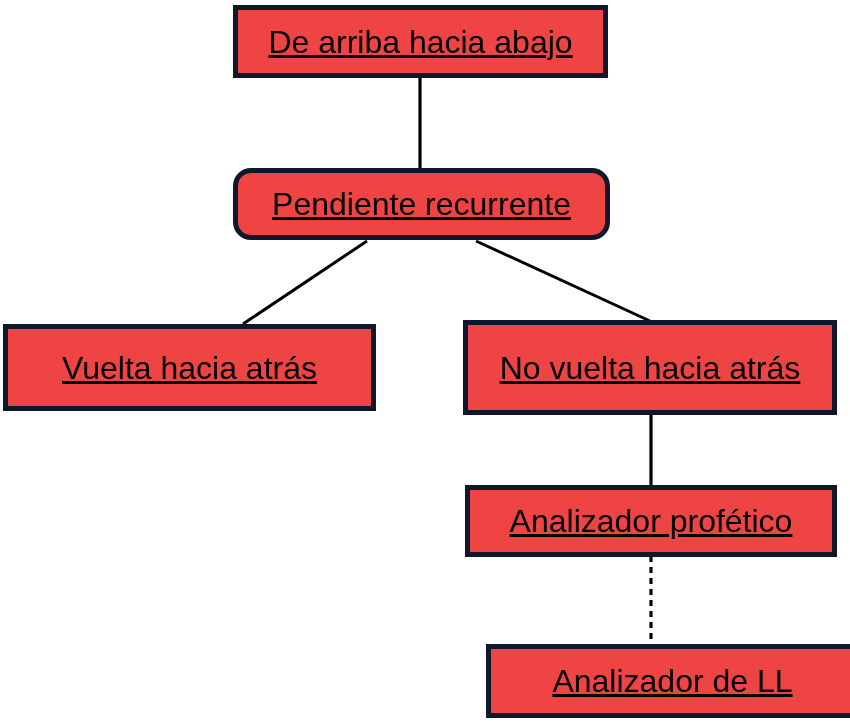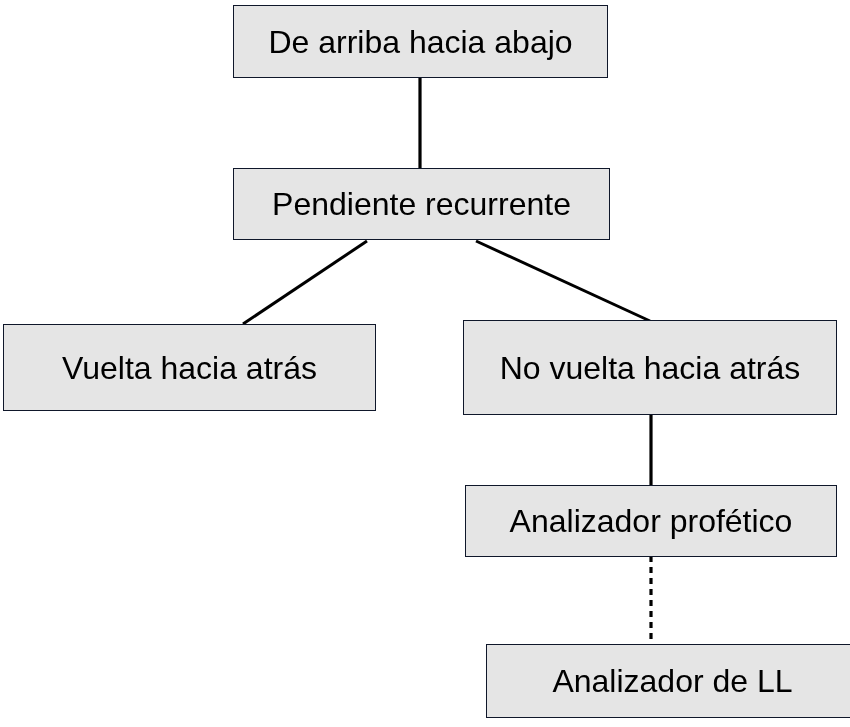--- a/index.html
+++ b/index.html
@@ -19,37 +19,38 @@
     position: absolute;
     left: 0;
     top: 0;
     width: 850px;
     height: 727px;
     pointer-events: none;
   }
   .node {
     position: absolute;
     box-sizing: border-box;
-    background: #e5e5e5;
-    border: 1px solid #0f172a;
+    background: #ef4444;
+    border: 5px solid #0f172a;
     display: flex;
     align-items: center;
     justify-content: center;
     z-index: 2;
+    text-decoration: underline;
   }
   .node-label {
     font-size: 32px;
     line-height: 1;
     color: #000000;
     white-space: nowrap;
     letter-spacing: 0px;
   }
   
   #node-top-down        { left: 233px; top: 5px;   width: 375px; height: 73px; }
-  #node-recursive-descent { left: 233px; top: 168px; width: 377px; height: 72px; }
+  #node-recursive-descent { left: 233px; top: 168px; width: 377px; height: 72px; border-radius: 18px; }
   #node-backtracking    { left: 3px;   top: 324px; width: 373px; height: 87px; }
   #node-no-backtracking { left: 463px; top: 320px; width: 374px; height: 95px; }
   #node-predictive-parser { left: 465px; top: 485px; width: 372px; height: 72px; }
   #node-ll-parser       { left: 464px; top: 644px; width: 373px; height: 74px; margin-left: 22px; }
 </style>
 </head>
 <body>
 
 <div id="diagram-root">
 

